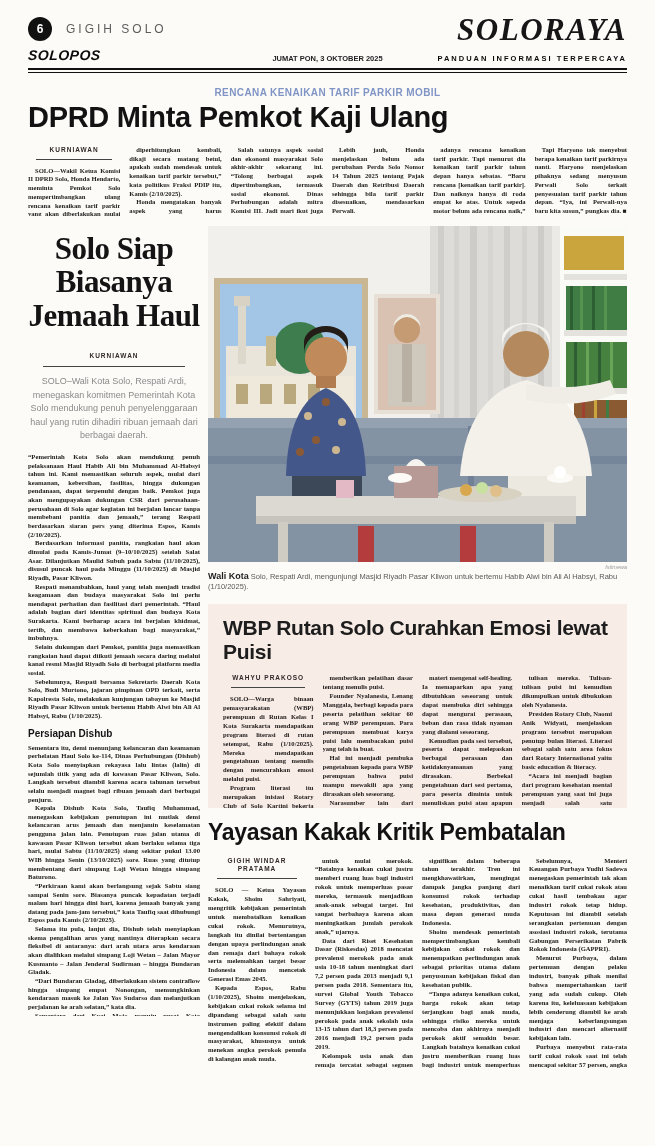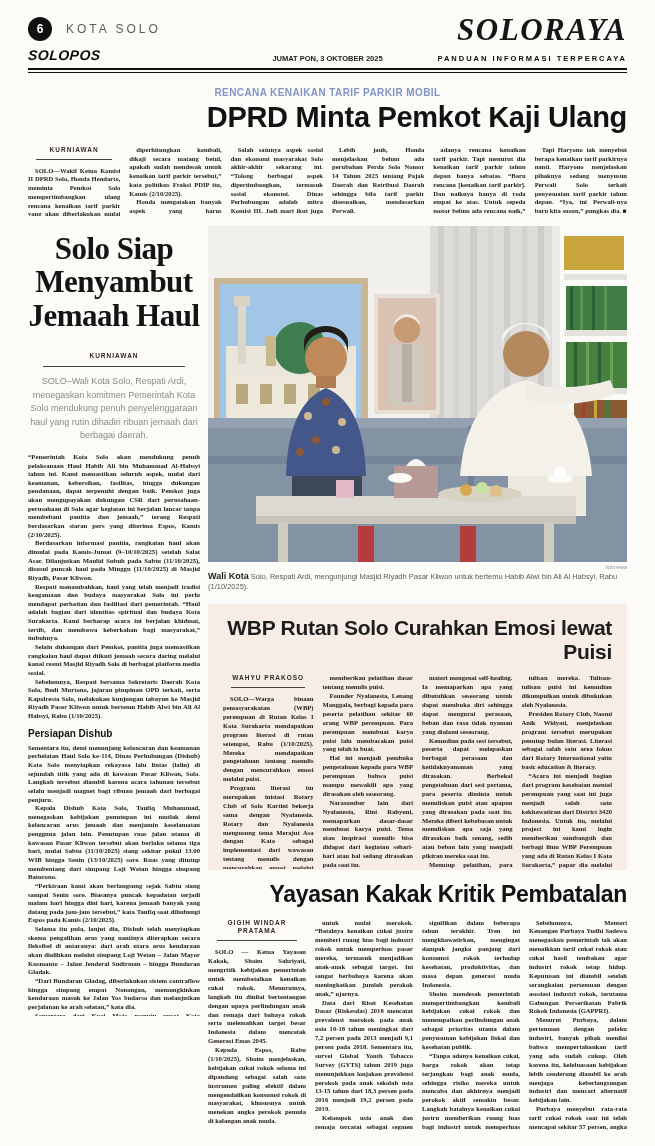--- a/index.html
+++ b/index.html
@@ -38,21 +38,21 @@
     font-size:7.5px; letter-spacing:2px; color:#0a0a0a;
   }
   .double-rule { margin-top:5px; border-top:2.5px solid #111; border-bottom:1px solid #111; height:5px; }
 
   
   .kicker {
     text-align:center; font-family:"Liberation Sans",sans-serif; font-weight:bold;
     font-size:10px; letter-spacing:0.4px; margin-top:14px;
   }
   .headline-sans {
-    text-align:right; font-family:"Liberation Sans",sans-serif; font-weight:bold;
+    text-align:left; font-family:"Liberation Sans",sans-serif; font-weight:bold;
     color:#121212; letter-spacing:-0.3px;
   }
   .byline-block { width:82%; margin:0 auto 7px auto; text-align:center;
     border-bottom:1px solid #444; padding-bottom:4px; }
   .byline-name {
     font-family:"Liberation Sans",sans-serif; font-weight:bold; font-size:6.5px;
     letter-spacing:1px; color:#33282a;
   }
   .para { margin:0; text-align:justify; text-indent:7px; }
   .cols { display:grid; }
@@ -87,39 +87,39 @@
   }
 
   
   .photo-wrap { width:419px; height:336px; overflow:hidden; background:#eef0ee; }
   .photo-credit { text-align:right; font-family:"Liberation Sans",sans-serif;
     font-size:5.5px; color:#9a9a9a; font-style:italic; margin-top:2px; }
   .caption { font-family:"Liberation Sans",sans-serif; font-size:7.5px; color:#5a5a5a; line-height:1.35; }
   .caption b { font-size:9px; color:#1d1d1d; }
 
   
-  .pink-box { margin-top:12px; background:#f8ece6; padding:12px 15px 14px 15px; height:266px; overflow:hidden; }
+  .pink-box { margin-top:12px; background:#f8ece6; padding:12px 15px 14px 15px; height:204px; overflow:hidden; }
   .pink-box .headline-sans { font-size:21px; color:#1d1d1d; }
   .pink-cols { grid-template-columns:repeat(4,1fr); gap:9px; margin-top:10px; height:195px; }
   .pink-cols .col { font-size:6.6px; line-height:1.35; font-weight:600; color:#24201f; }
 
   
   .cukai-article { margin-top:12px; }
   .cukai-article .headline-sans { font-size:23px; line-height:1.1; }
   .cukai-cols { grid-template-columns:repeat(4,1fr); gap:9px; margin-top:11px; height:212px; }
   .cukai-cols .col { font-size:6.6px; line-height:1.35; font-weight:600; color:#24201f; }
 </style>
 </head>
 <body>
 
 <div class="page">
 
   <div class="header-row">
     <div class="page-badge">6</div>
-    <div class="section-label">KOTA SOLO</div>
+    <div class="section-label">GIGIH SOLO</div>
     <div class="masthead">SOLORAYA</div>
   </div>
   <div class="folio-row" style="position:relative;">
     <div class="brand-logo">SOLOPOS</div>
     <div class="folio-date">JUMAT PON, 3 OKTOBER 2025</div>
     <div class="folio-tagline">PANDUAN INFORMASI TERPERCAYA</div>
   </div>
   <div class="double-rule"></div>
 
   <div class="top-article">
@@ -150,21 +150,21 @@
         </div>
       <div class="col">
           <p class="para">Tapi Haryono tak menyebut berapa kenaikan tarif parkirnya nanti. Haryono menjelaskan pihaknya sedang menyusun Perwali Solo terkait penyesuaian tarif parkir tahun depan. “Iya, ini Perwali-nya baru kita susun,” pungkas dia. ■</p>
         </div>
     </div>
   </div>
 
   <div class="main-row">
 
     <div class="left-col">
-      <div class="h-left">Solo Siap Menyambut Jemaah Haul</div>
+      <div class="h-left">Solo Siap Biasanya Jemaah Haul</div>
       <div class="byline-block left-byline">
         <span class="byline-name">KURNIAWAN</span>
       </div>
       <div class="left-lead">SOLO–Wali Kota Solo, Respati Ardi, menegaskan komitmen Pemerintah Kota Solo mendukung penuh penyelenggaraan haul yang rutin dihadiri ribuan jemaah dari berbagai daerah.</div>
       <div class="left-body">
         <div>
             <p class="para">“Pemerintah Kota Solo akan mendukung penuh pelaksanaan Haul Habib Ali bin Muhammad Al-Habsyi tahun ini. Kami memastikan seluruh aspek, mulai dari keamanan, kebersihan, fasilitas, hingga dukungan pendanaan, dapat terpenuhi dengan baik. Pemkot juga akan mengupayakan dukungan CSR dari perusahaan-perusahaan di Solo agar kegiatan ini berjalan lancar tanpa membebani panitia dan jemaah,” terang Respati berdasarkan siaran pers yang diterima Espos, Kamis (2/10/2025).</p>
             <p class="para">Berdasarkan informasi panitia, rangkaian haul akan dimulai pada Kamis-Jumat (9–10/10/2025) setelah Salat Asar. Dilanjutkan Maulid Subuh pada Sabtu (11/10/2025), disusul puncak haul pada Minggu (11/10/2025) di Masjid Riyadh, Pasar Kliwon.</p>
             <p class="para">Respati menambahkan, haul yang telah menjadi tradisi keagamaan dan budaya masyarakat Solo ini perlu mendapat perhatian dan fasilitasi dari pemerintah. “Haul adalah bagian dari identitas spiritual dan budaya Kota Surakarta. Kami berharap acara ini berjalan khidmat, tertib, dan membawa keberkahan bagi masyarakat,” imbuhnya.</p>
             <p class="para">Selain dukungan dari Pemkot, panitia juga memastikan rangkaian haul dapat diikuti jemaah secara daring melalui kanal resmi Masjid Riyadh Solo di berbagai platform media sosial.</p>

